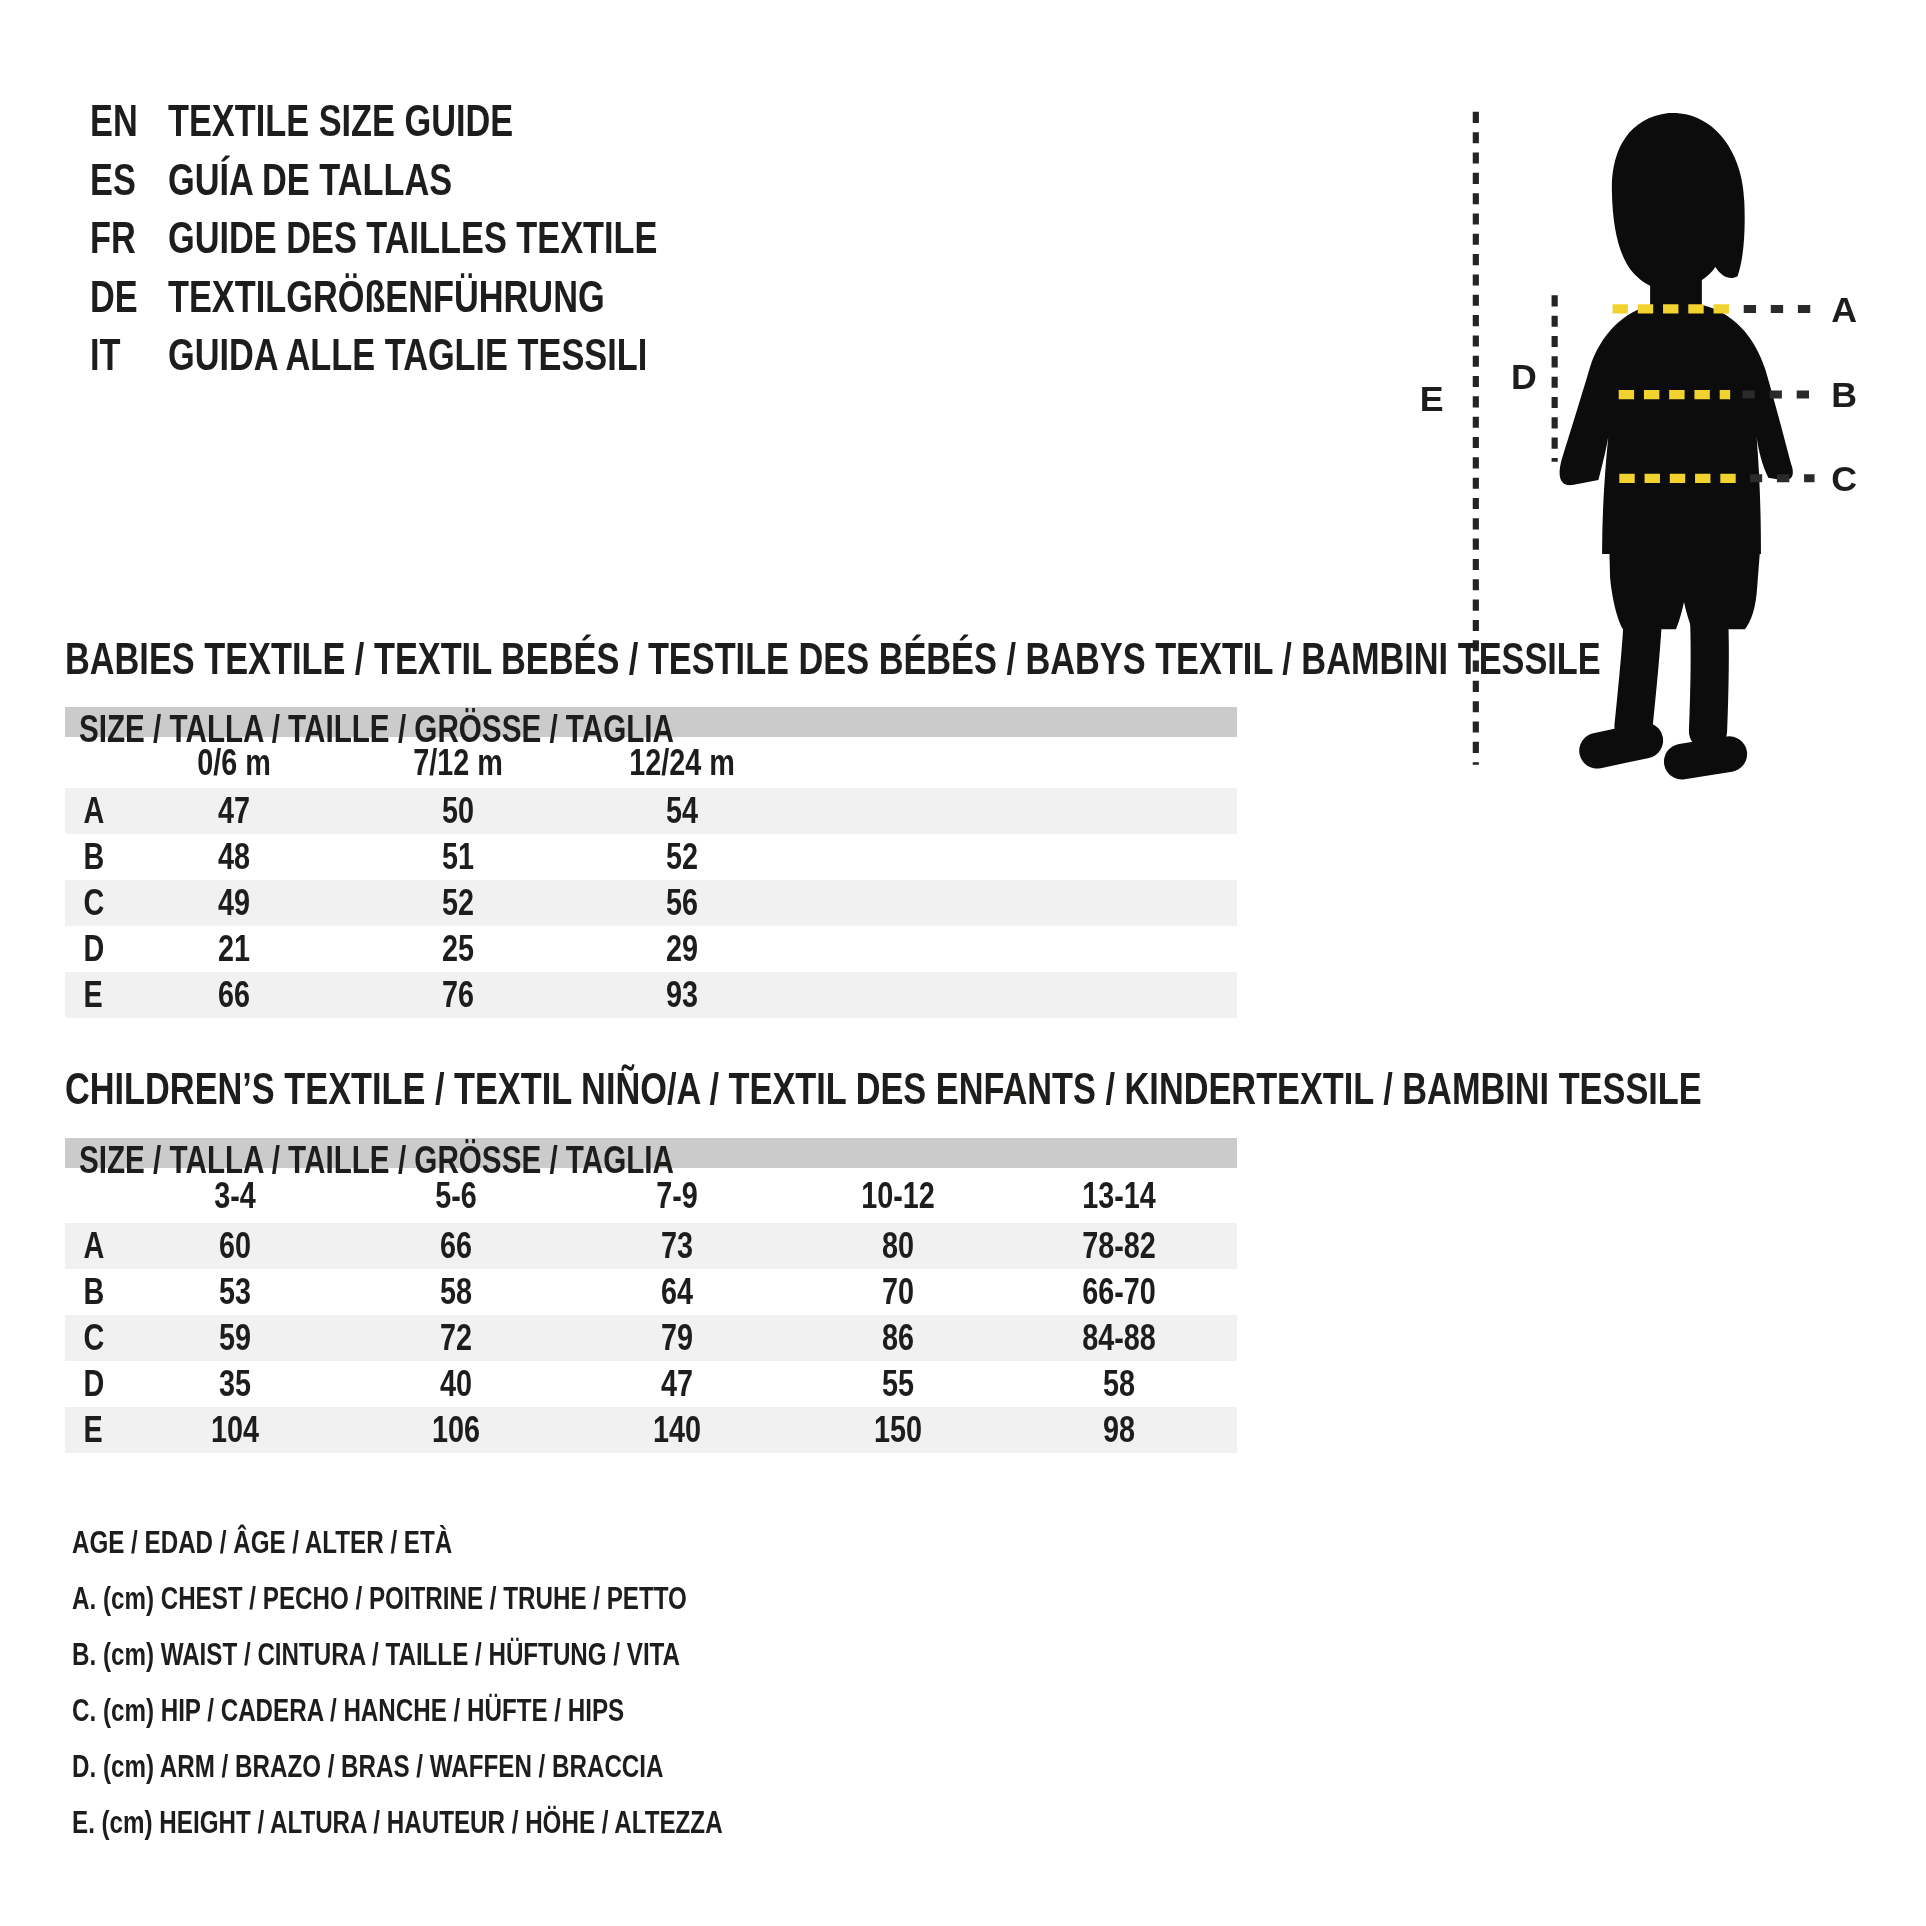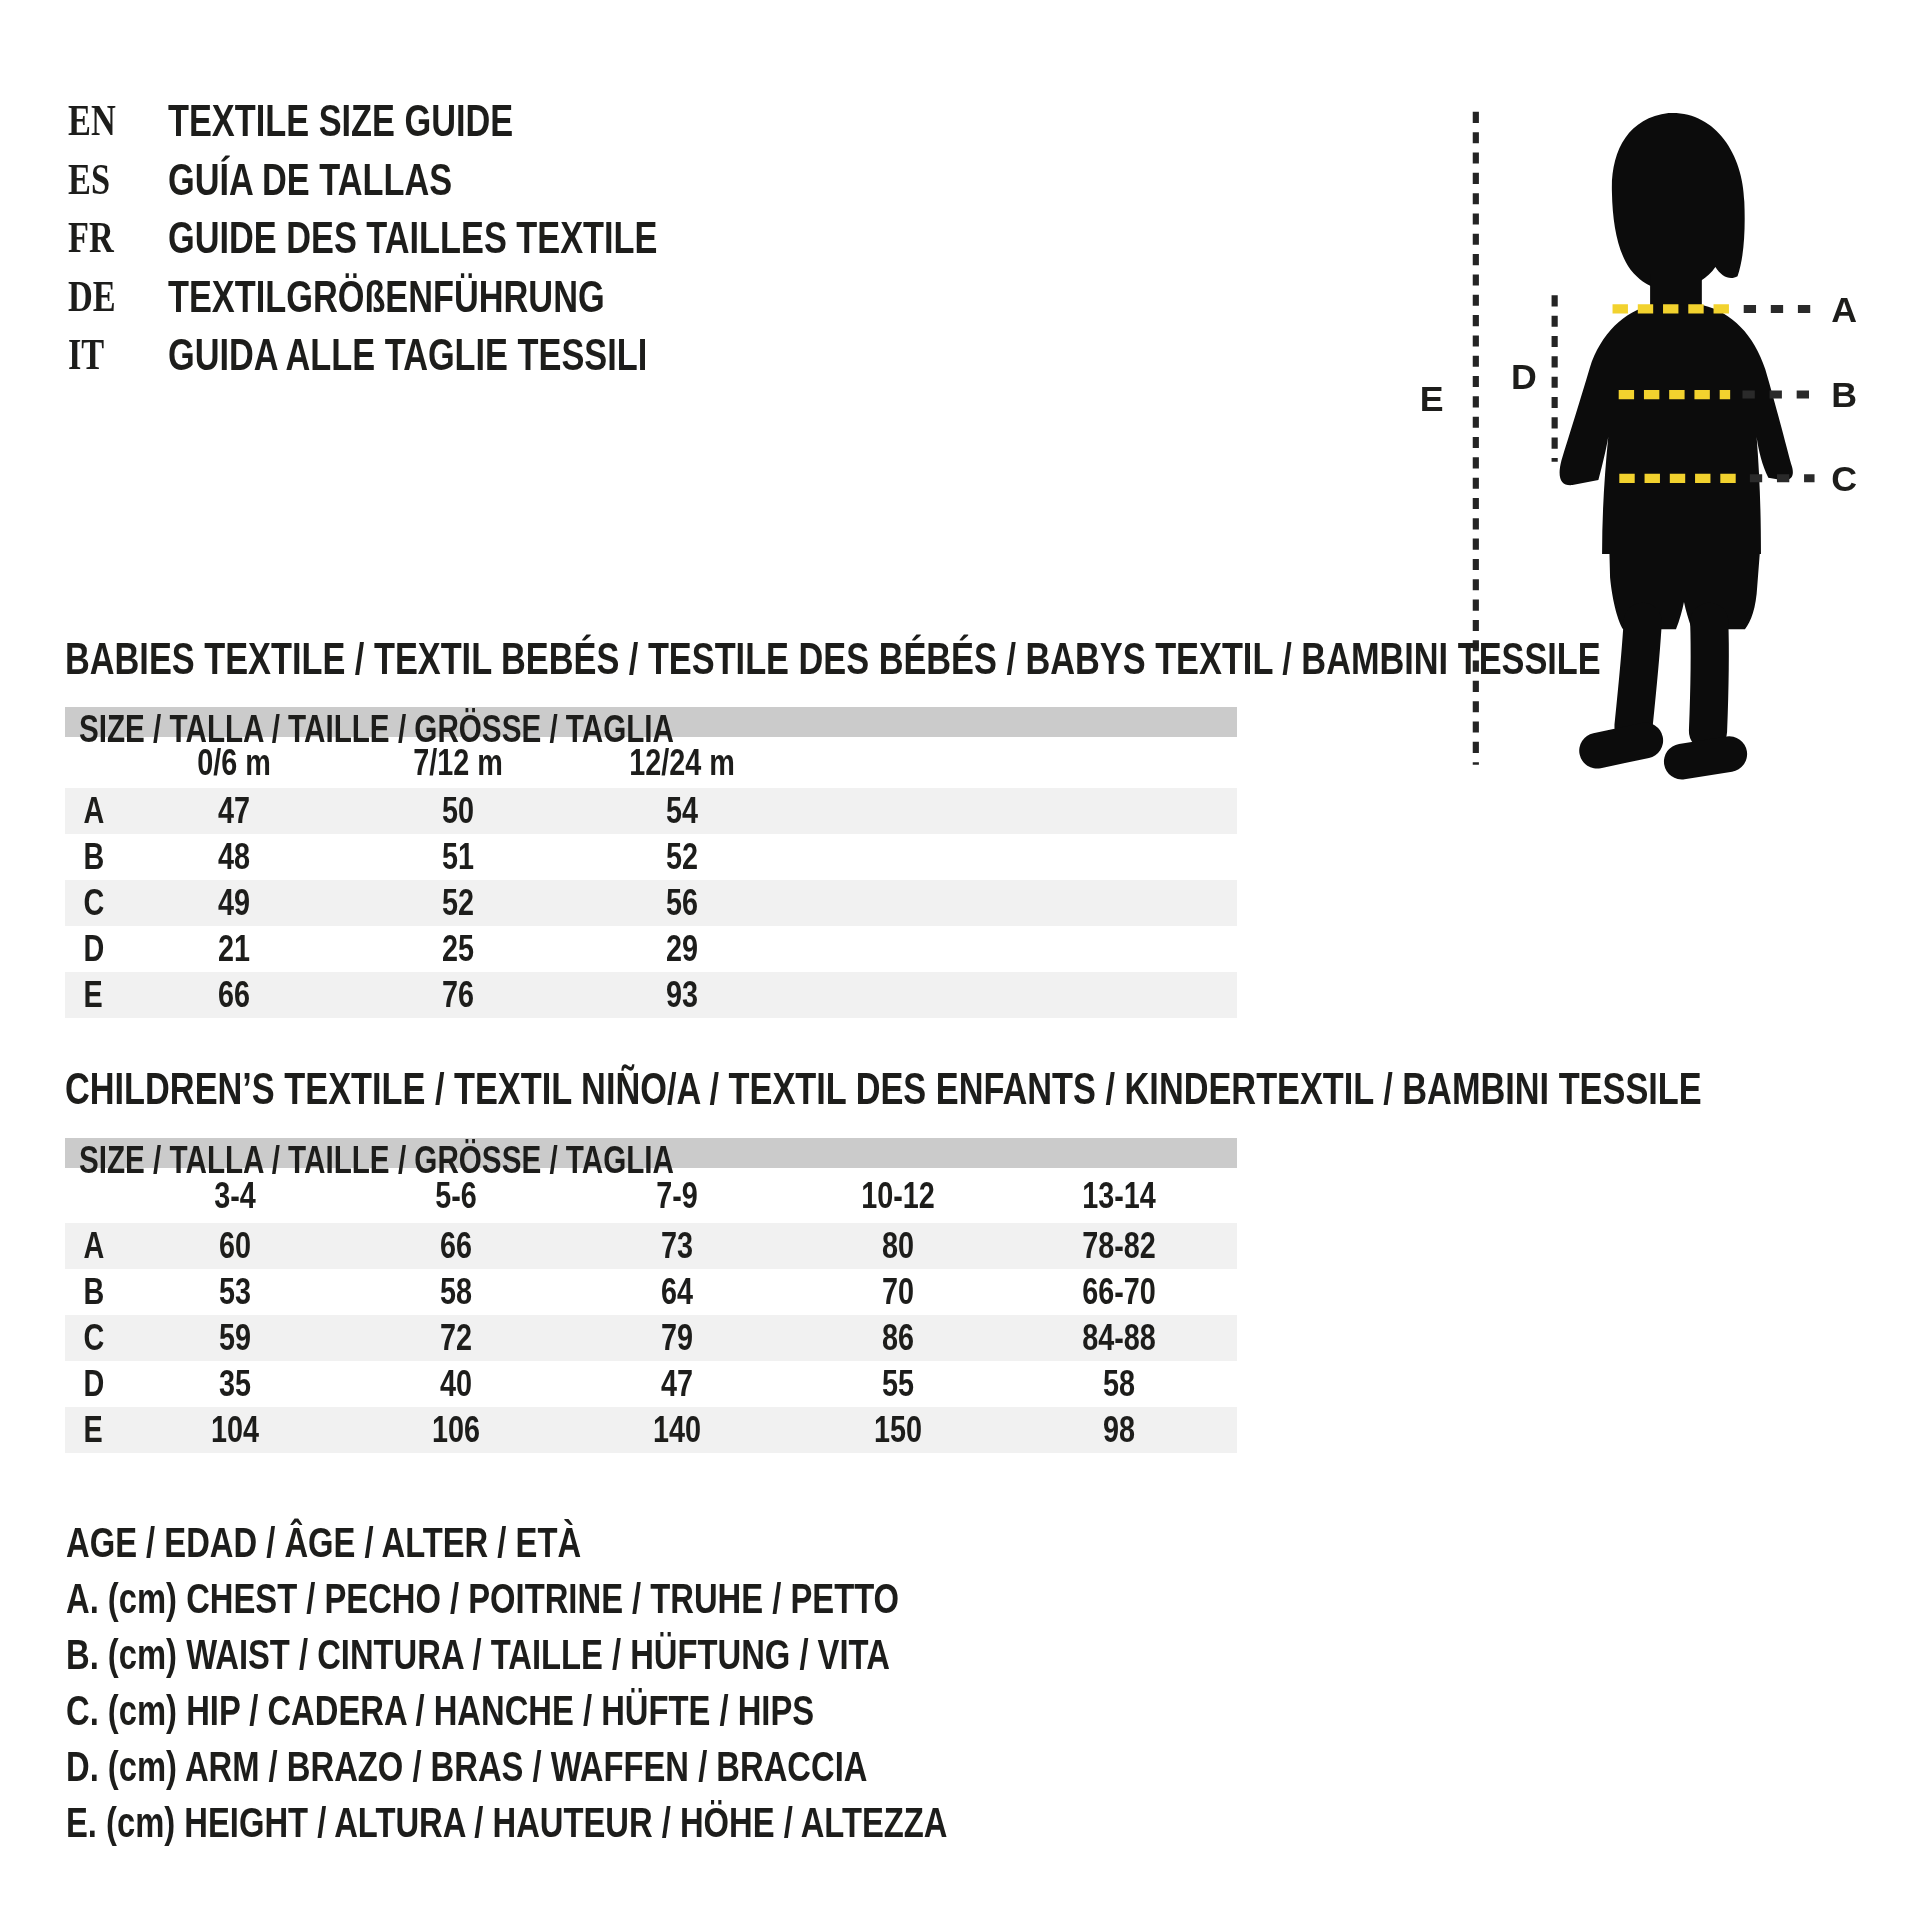--- a/index.html
+++ b/index.html
@@ -6,21 +6,21 @@
   body{
     width:1926px;height:1926px;position:relative;background:#ffffff;
     font-family:"Liberation Sans",sans-serif;font-weight:700;color:#1d1d1b;
     overflow:hidden;
   }
   .cond{display:inline-block;transform:scaleX(0.78);transform-origin:0 50%;white-space:nowrap;}
   .condc{display:inline-block;transform:scaleX(0.80);transform-origin:50% 50%;white-space:nowrap;}
 
   
   .lang-row{position:absolute;left:0;height:44px;line-height:44px;font-size:44px;}
-  .lang-code{position:absolute;left:68px;top:0;font-family:Liberation Serif, serif;}
+  .lang-code{position:absolute;left:90px;top:0;}
   .lang-title{position:absolute;left:168px;top:0;}
 
   
   #figure-svg{position:absolute;left:1405px;top:92px;}
 
   
   .section-title{position:absolute;left:65px;font-size:44px;line-height:44px;white-space:nowrap;}
 
   
   .size-table{position:absolute;left:65px;width:1172px;}
@@ -28,21 +28,21 @@
   .trow{display:grid;align-items:center;font-size:36px;}
   .babies .trow{grid-template-columns:57px 224px 224px 224px auto;height:46px;}
   .babies .trow.hdr{height:51px;}
   .children .trow{grid-template-columns:60px 221px 221px 221px 221px 221px auto;height:46px;}
   .children .trow.hdr{height:55px;}
   .trow.striped{background:#f1f1f1;}
   .rl{padding-left:16px;}
   .cv{text-align:center;}
 
   
-  .legend{position:absolute;left:66px;top:1515px;font-size:42px;line-height:56px;}
+  .legend{position:absolute;left:72px;top:1515px;font-size:31px;line-height:56px;}
   .legend div{white-space:nowrap;}
 </style>
 </head>
 <body>
 
 <div>
   <div class="lang-row" style="top:99px">
     <span class="lang-code"><span class="cond">EN</span></span>
     <span class="lang-title"><span class="cond">TEXTILE SIZE GUIDE</span></span>
   </div>

